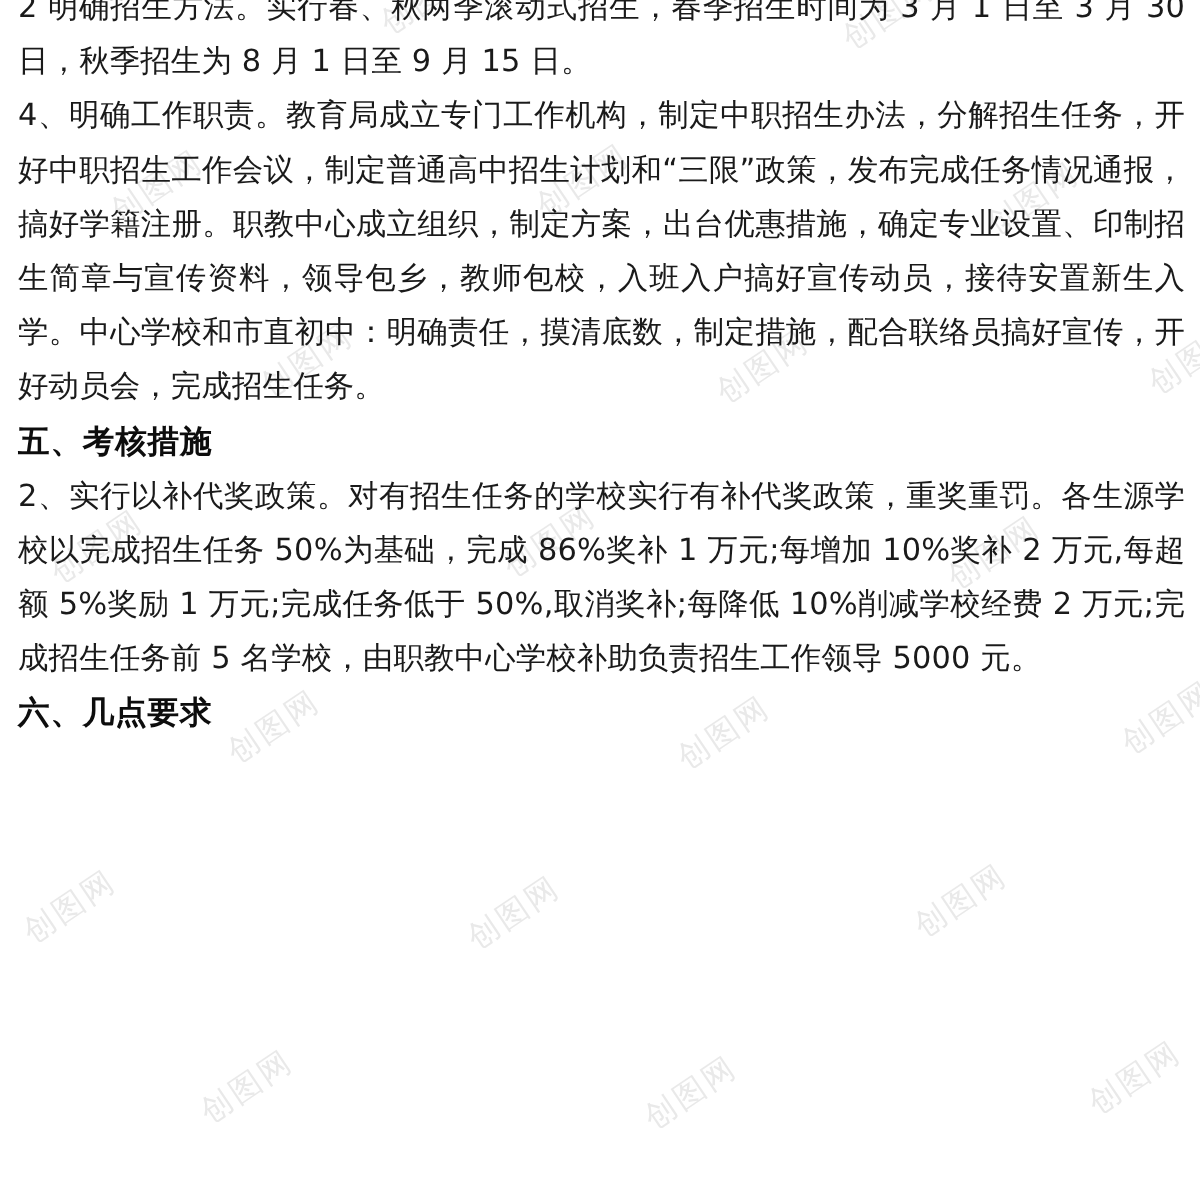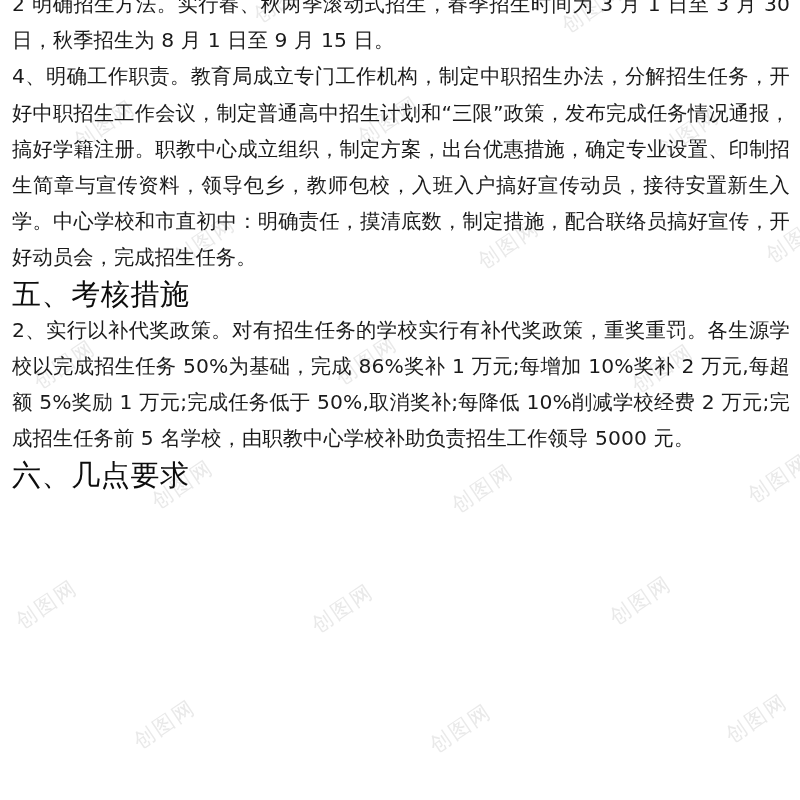--- a/index.html
+++ b/index.html
@@ -63,23 +63,23 @@
     text-indent: 0;
     font-weight: 400;
     letter-spacing: 0.1px;
     -webkit-font-smoothing: none;
   }
 
   h2.heading {
     margin: 0;
     padding: 0;
     color: #0d0d0d;
-    font-size: 29px;
+    font-size: 21px;
     line-height: 36.2px;
-    font-weight: 400;
+    font-weight: 700;
     letter-spacing: 0.6px;
   }
 </style>
 </head>
 <body>
 
 <div id="page">
 
   <div class="watermark-layer">
       <span class="wm" style="left: 248px; top: 6px;">创图网</span>

